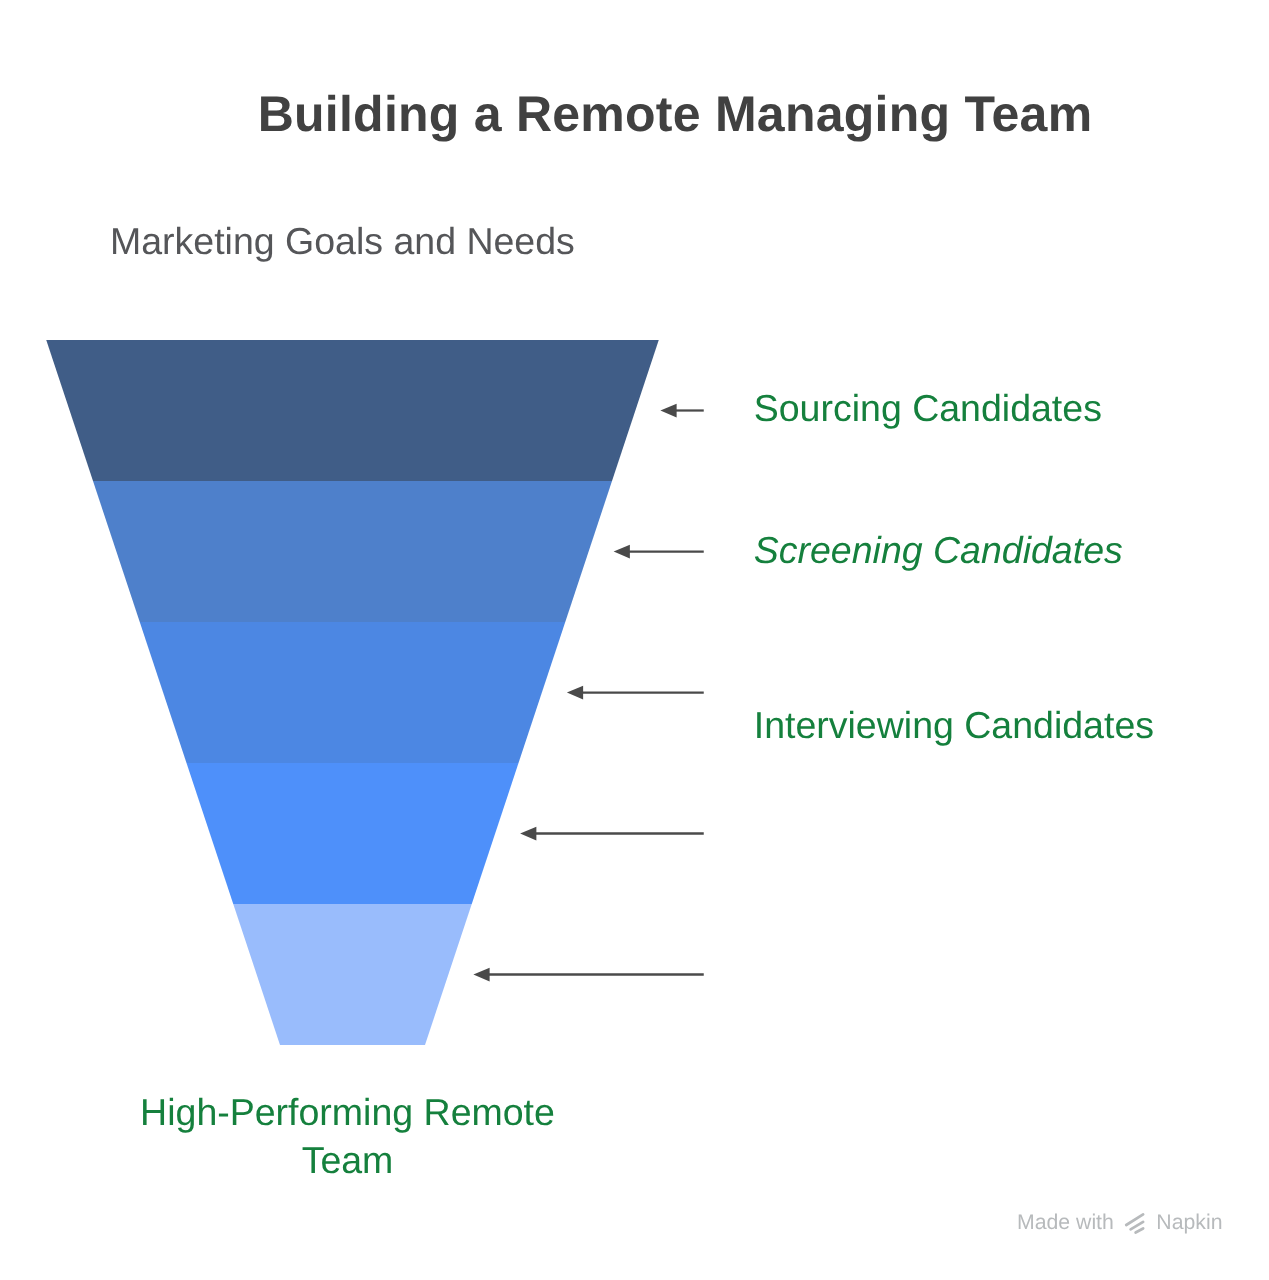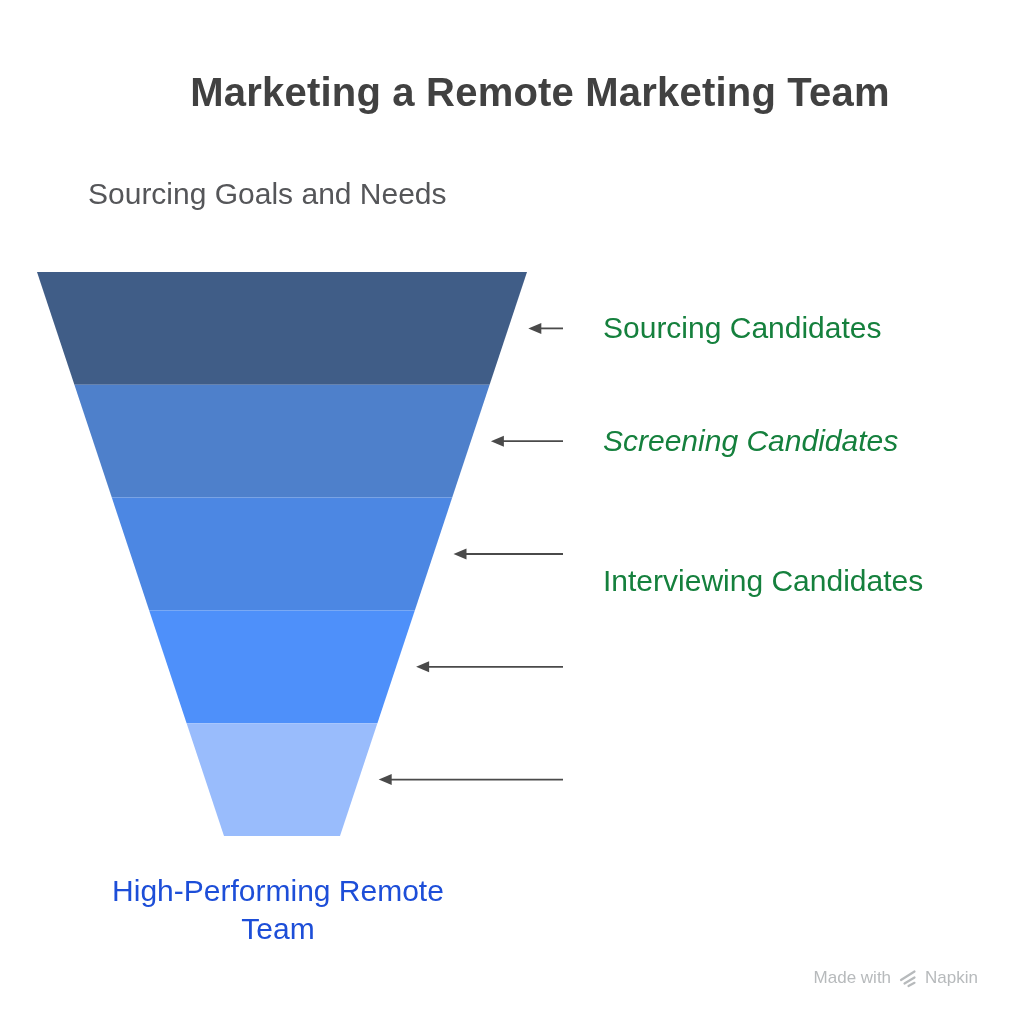--- a/index.html
+++ b/index.html
@@ -45,42 +45,42 @@
   .stage-label.s2 { top: 424px; font-style: italic; }
   .stage-label.s3 { top: 537px; margin-top: 27px; }
   .stage-label.s4 { top: 650px; }
   .stage-label.s5 { top: 763px; }
   .output-label {
     position: absolute;
     left: 88px; top: 872px; width: 380px;
     text-align: center;
     font-size: 30px;
     line-height: 38px;
-    color: #1d4ed8;
+    color: #15803d;
   }
   .watermark {
     position: absolute;
     right: 37px; top: 968px;
     display: flex;
     align-items: center;
     gap: 7px;
     font-size: 17px;
     color: #b7babc;
     text-align: center;
   }
   .watermark .napkin-icon { display: inline-block; width: 20px; height: 20px; }
 </style>
 </head>
 <body>
 
 <div id="canvas">
 
-  <div class="title">Marketing a Remote Marketing Team</div>
+  <div class="title">Building a Remote Managing Team</div>
 
-  <div class="input-label">Sourcing Goals and Needs</div>
+  <div class="input-label">Marketing Goals and Needs</div>
 
   <svg id="funnel-svg" viewBox="0 0 1015 1024" xmlns="http://www.w3.org/2000/svg">
       <polygon points="37,272 527,272 489.6,384.8 74.4,384.8" fill="#405D87"></polygon>
       <line x1="539.3" y1="328.4" x2="563" y2="328.4" stroke="#4a4a4a" stroke-width="1.8"></line>
       <polygon points="528.3,328.4 541.3,322.9 541.3,333.9" fill="#4a4a4a"></polygon>
       <polygon points="74.4,384.8 489.6,384.8 452.2,497.6 111.80000000000001,497.6" fill="#4E80CB"></polygon>
       <line x1="501.9" y1="441.20000000000005" x2="563" y2="441.20000000000005" stroke="#4a4a4a" stroke-width="1.8"></line>
       <polygon points="490.9,441.20000000000005 503.9,435.70000000000005 503.9,446.70000000000005" fill="#4a4a4a"></polygon>
       <polygon points="111.80000000000001,497.6 452.2,497.6 414.8,610.4 149.2,610.4" fill="#4C87E3"></polygon>
       <line x1="464.5" y1="554" x2="563" y2="554" stroke="#4a4a4a" stroke-width="1.8"></line>

